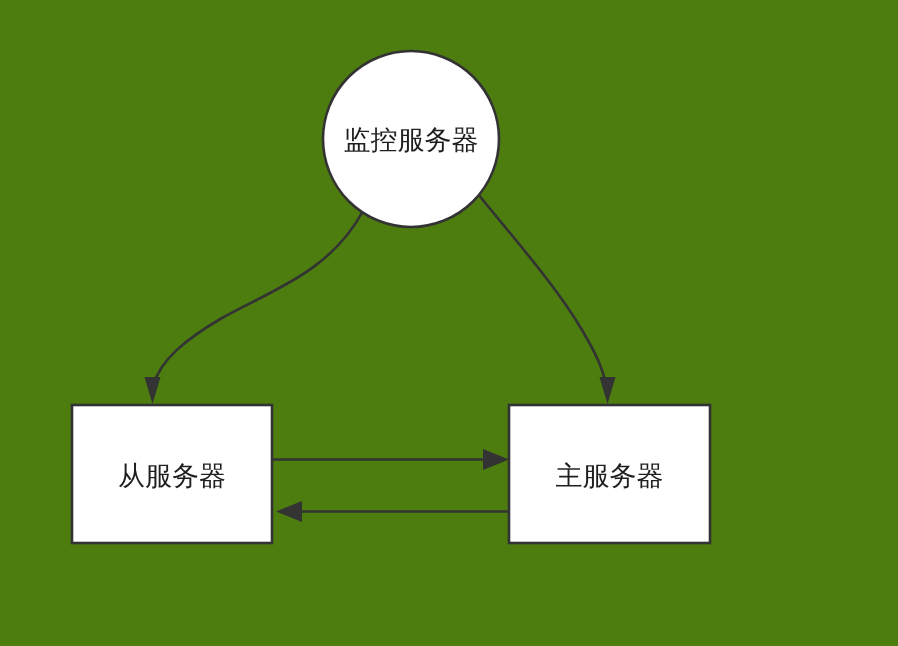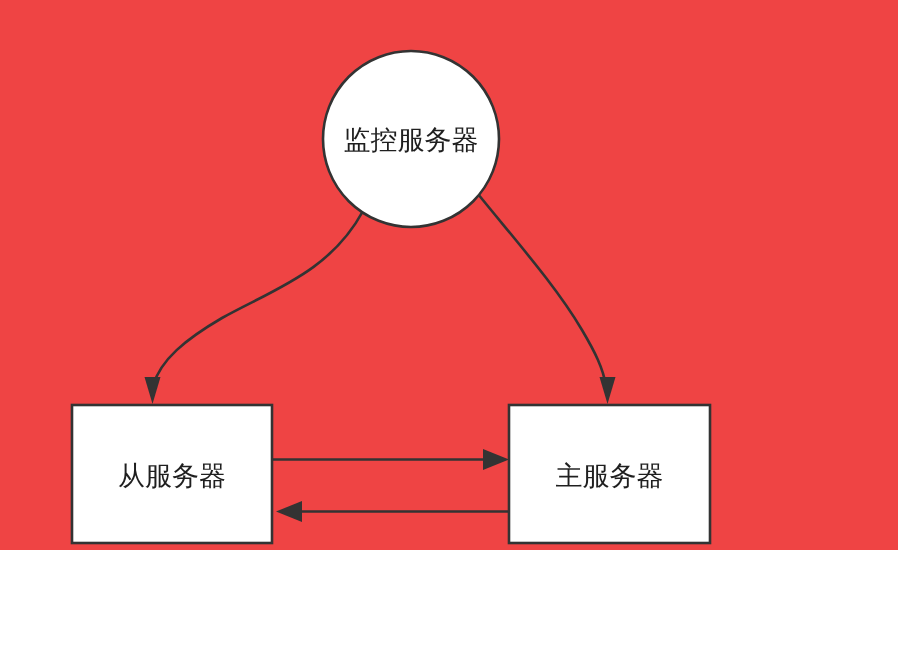--- a/index.html
+++ b/index.html
@@ -10,22 +10,22 @@
   }
   body {
     width: 898px;
     height: 646px;
     overflow: hidden;
     font-family: "DejaVu Sans", "Liberation Sans", sans-serif;
   }
   #diagram-root {
     position: relative;
     width: 898px;
-    height: 550px;
-    background: #ef4444;
+    height: 646px;
+    background: #4d7c0f;
   }
   #diagram-svg {
     position: absolute;
     top: 0;
     left: 0;
     width: 898px;
     height: 646px;
     display: block;
   }
   .node-shape {

